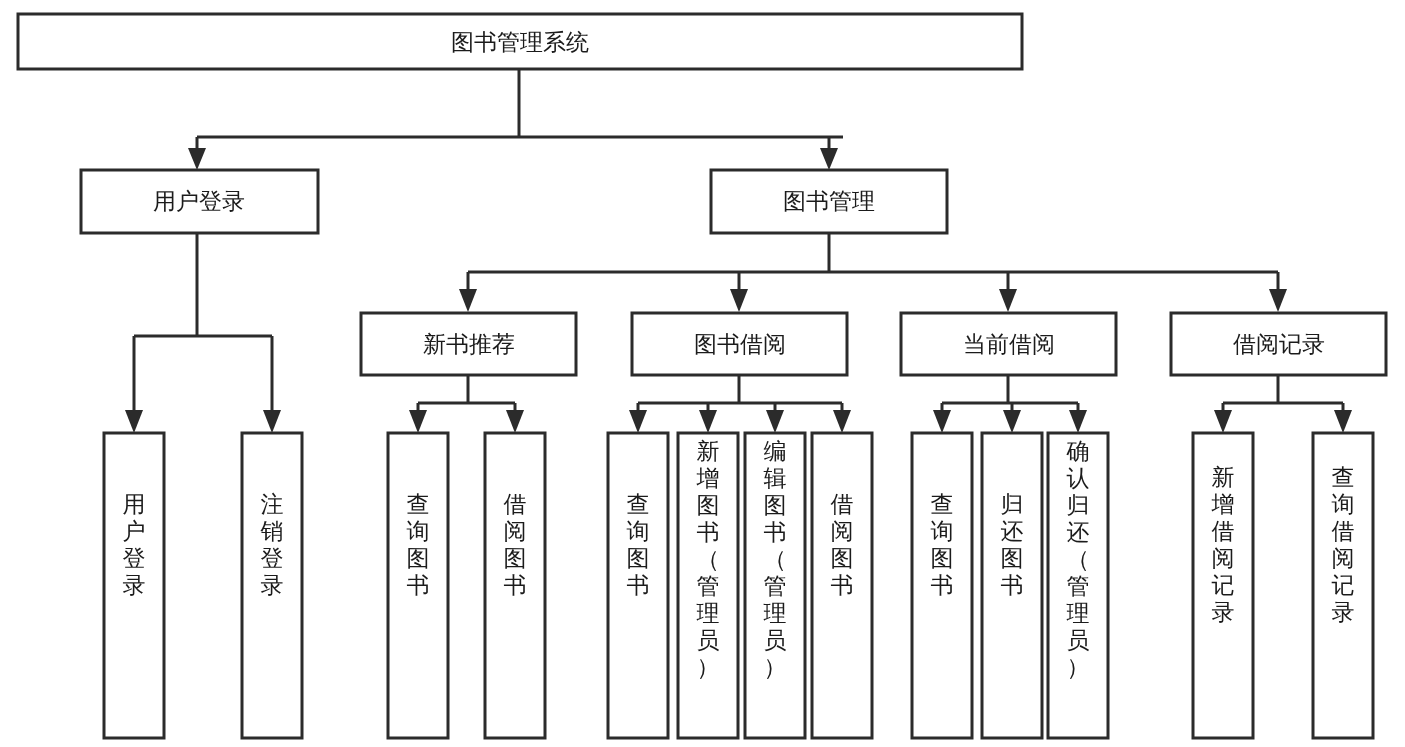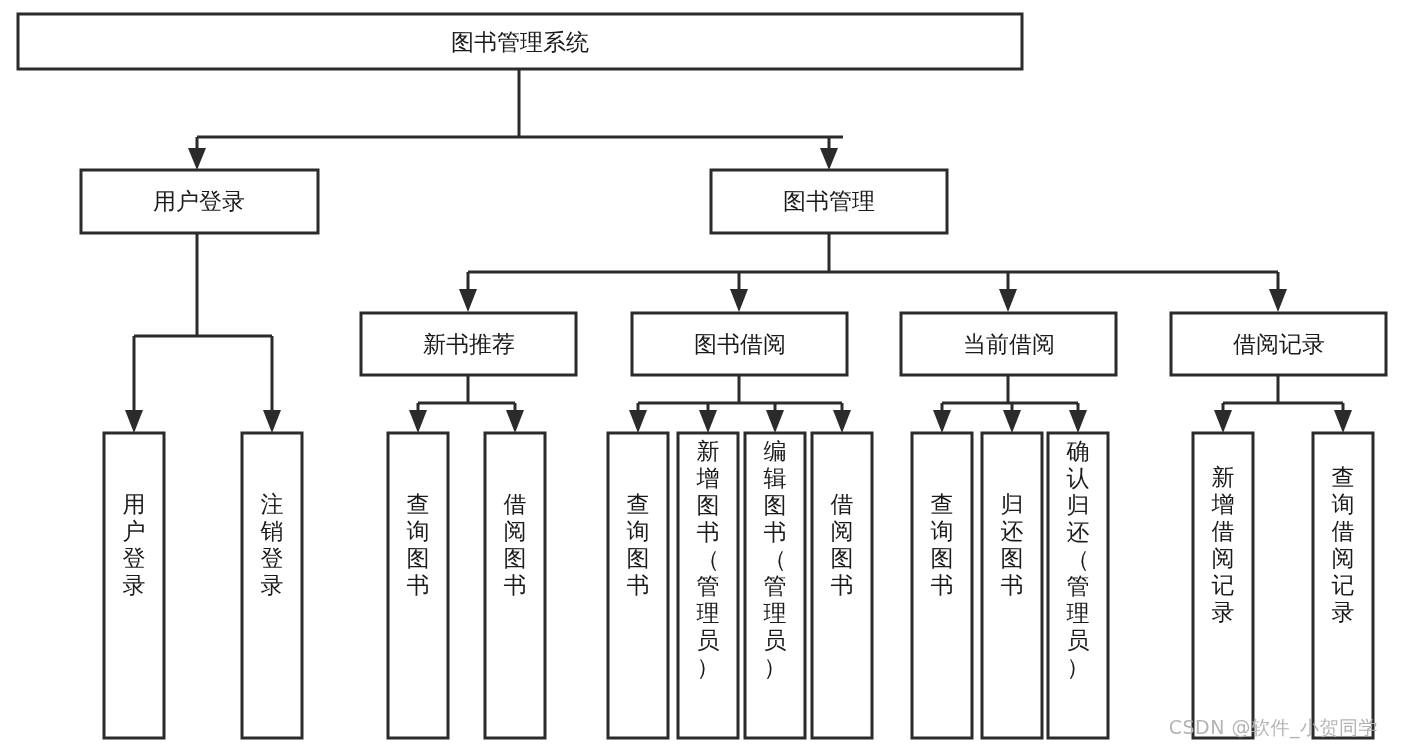--- a/index.html
+++ b/index.html
@@ -239,14 +239,13 @@
       <text class="leaf-label" x="1223" y="485"><tspan x="1223" dy="0">新</tspan><tspan x="1223" dy="27">增</tspan><tspan x="1223" dy="27">借</tspan><tspan x="1223" dy="27">阅</tspan><tspan x="1223" dy="27">记</tspan><tspan x="1223" dy="27">录</tspan></text>
     </g>
 
     <g>
       <rect class="node-box" x="1313" y="433" width="60" height="305"></rect>
       <text class="leaf-label" x="1343" y="485"><tspan x="1343" dy="0">查</tspan><tspan x="1343" dy="27">询</tspan><tspan x="1343" dy="27">借</tspan><tspan x="1343" dy="27">阅</tspan><tspan x="1343" dy="27">记</tspan><tspan x="1343" dy="27">录</tspan></text>
     </g>
 
   </svg>
 
-  <div class="watermark-text">CSDN @软件_小贺同学</div>
 </div>
 
 </body></html>

